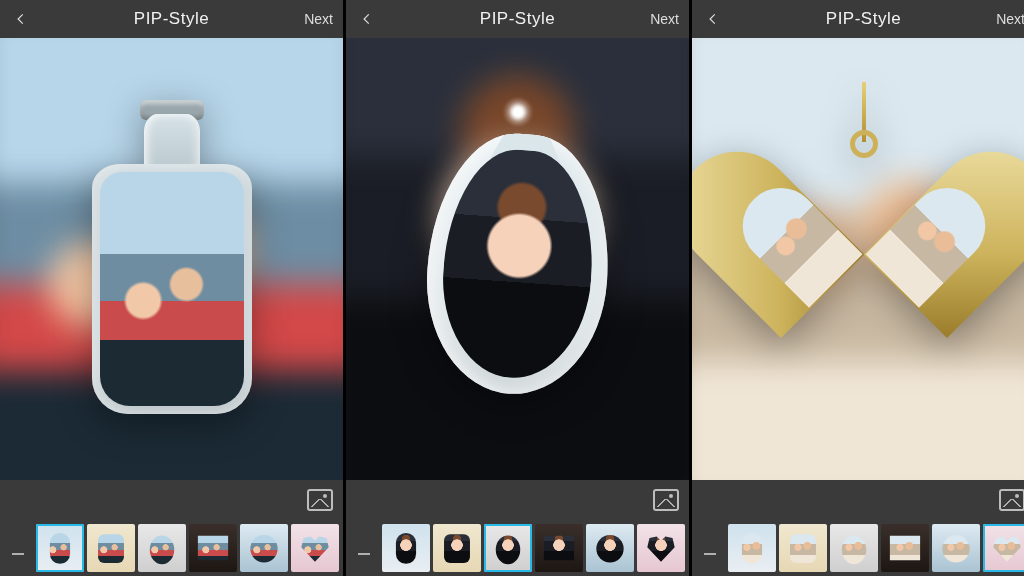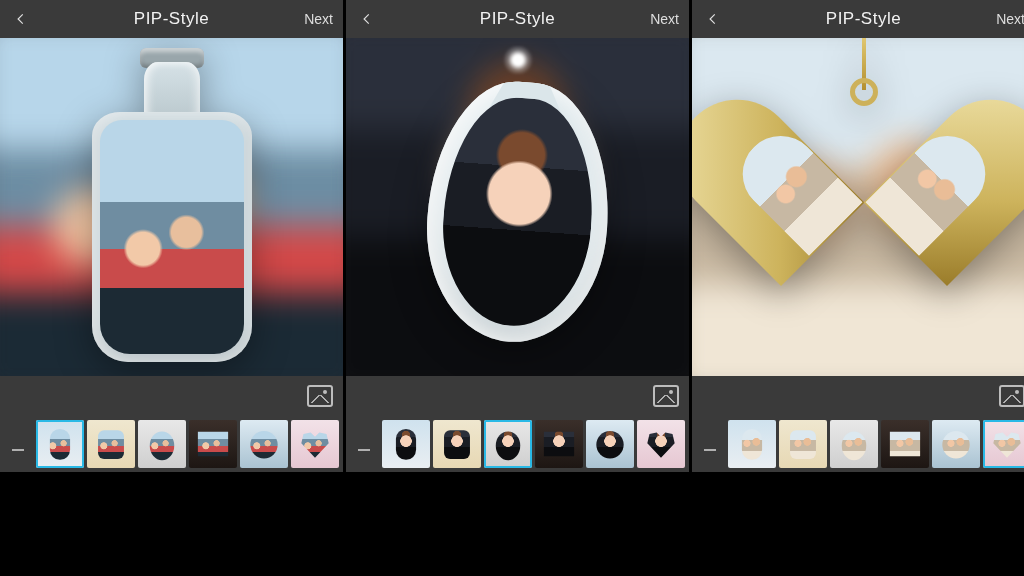--- a/index.html
+++ b/index.html
@@ -1,18 +1,18 @@
 <!DOCTYPE html>
 <html><head>
 <meta charset="utf-8">
 <style>
   * { box-sizing: border-box; margin: 0; padding: 0; }
   html, body { width: 1024px; height: 576px; overflow: hidden; font-family: -apple-system, Helvetica, Arial, sans-serif; background:#000; }
   .row { display:flex; width:1024px; height:576px; }
-  .phone { flex:1; height:472px; display:flex; flex-direction:column; background:#3a3a3a; position:relative; }
+  .phone { flex:1; height:576px; display:flex; flex-direction:column; background:#3a3a3a; position:relative; }
   .phone + .phone { margin-left:3px; }
   
   .hdr { height:38px; background:#3a3a3a; color:#e8e8e8; display:flex; align-items:center; justify-content:center; position:relative; }
   .hdr .back { position:absolute; left:6px; top:0; bottom:0; width:30px; display:flex; align-items:center; justify-content:center; cursor:pointer; }
   .hdr .back svg { width:14px; height:14px; stroke:#e0e0e0; stroke-width:2; fill:none; }
   .hdr .title { font-size:17px; letter-spacing:0.5px; color:#f2f2f2; font-weight:400; }
   .hdr .next { position:absolute; right:10px; top:0; bottom:0; display:flex; align-items:center; font-size:14px; color:#dedede; cursor:pointer; }
   
   .canvas { flex:1; position:relative; overflow:hidden; background:#2f2f2f; }
   .blurbg { position:absolute; inset:0; filter: blur(14px) saturate(110%); transform:scale(1.15); }

